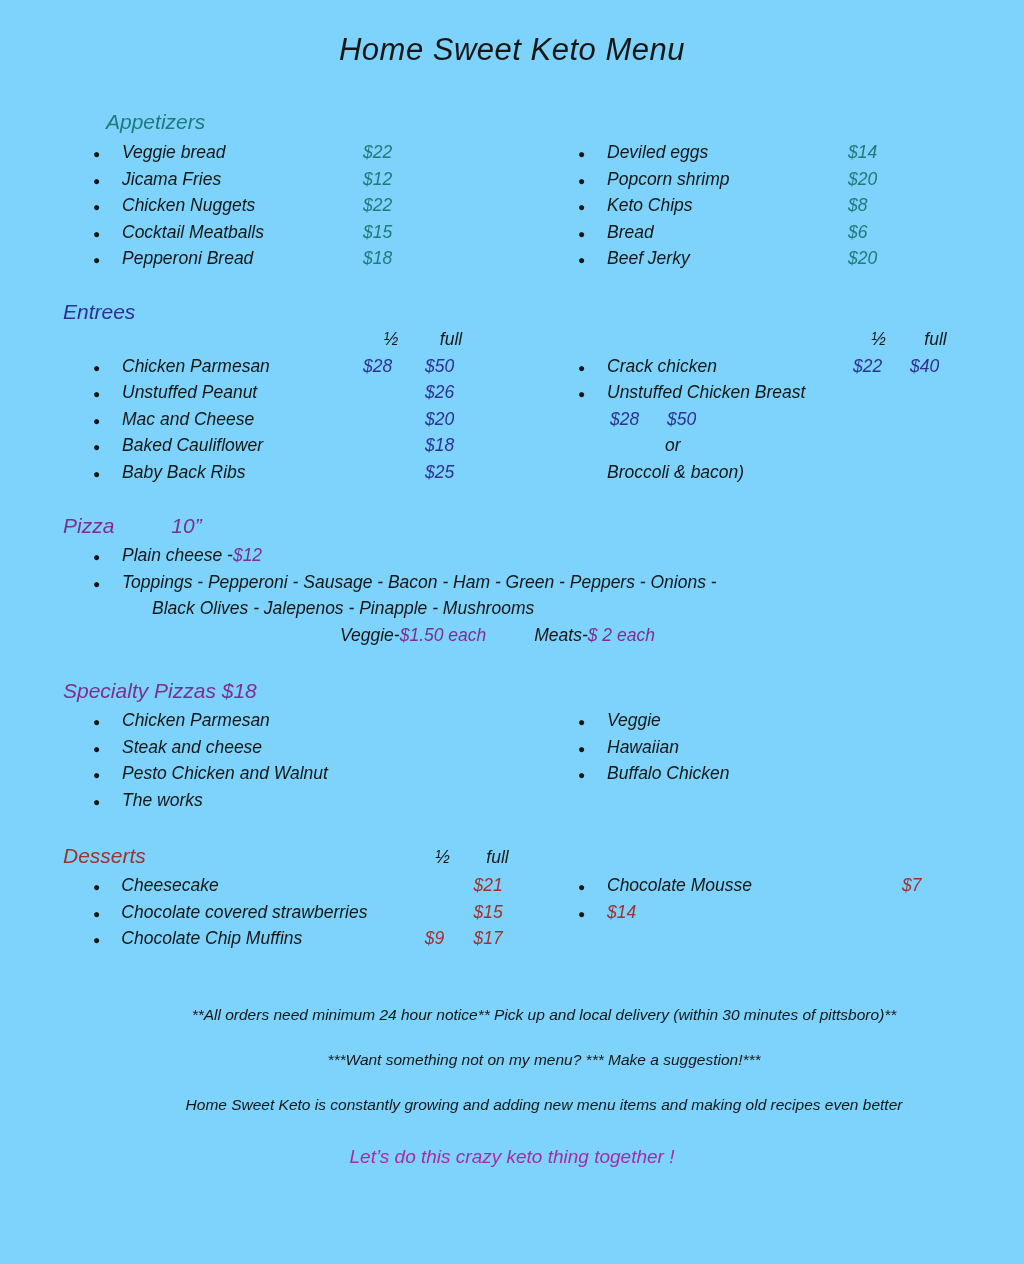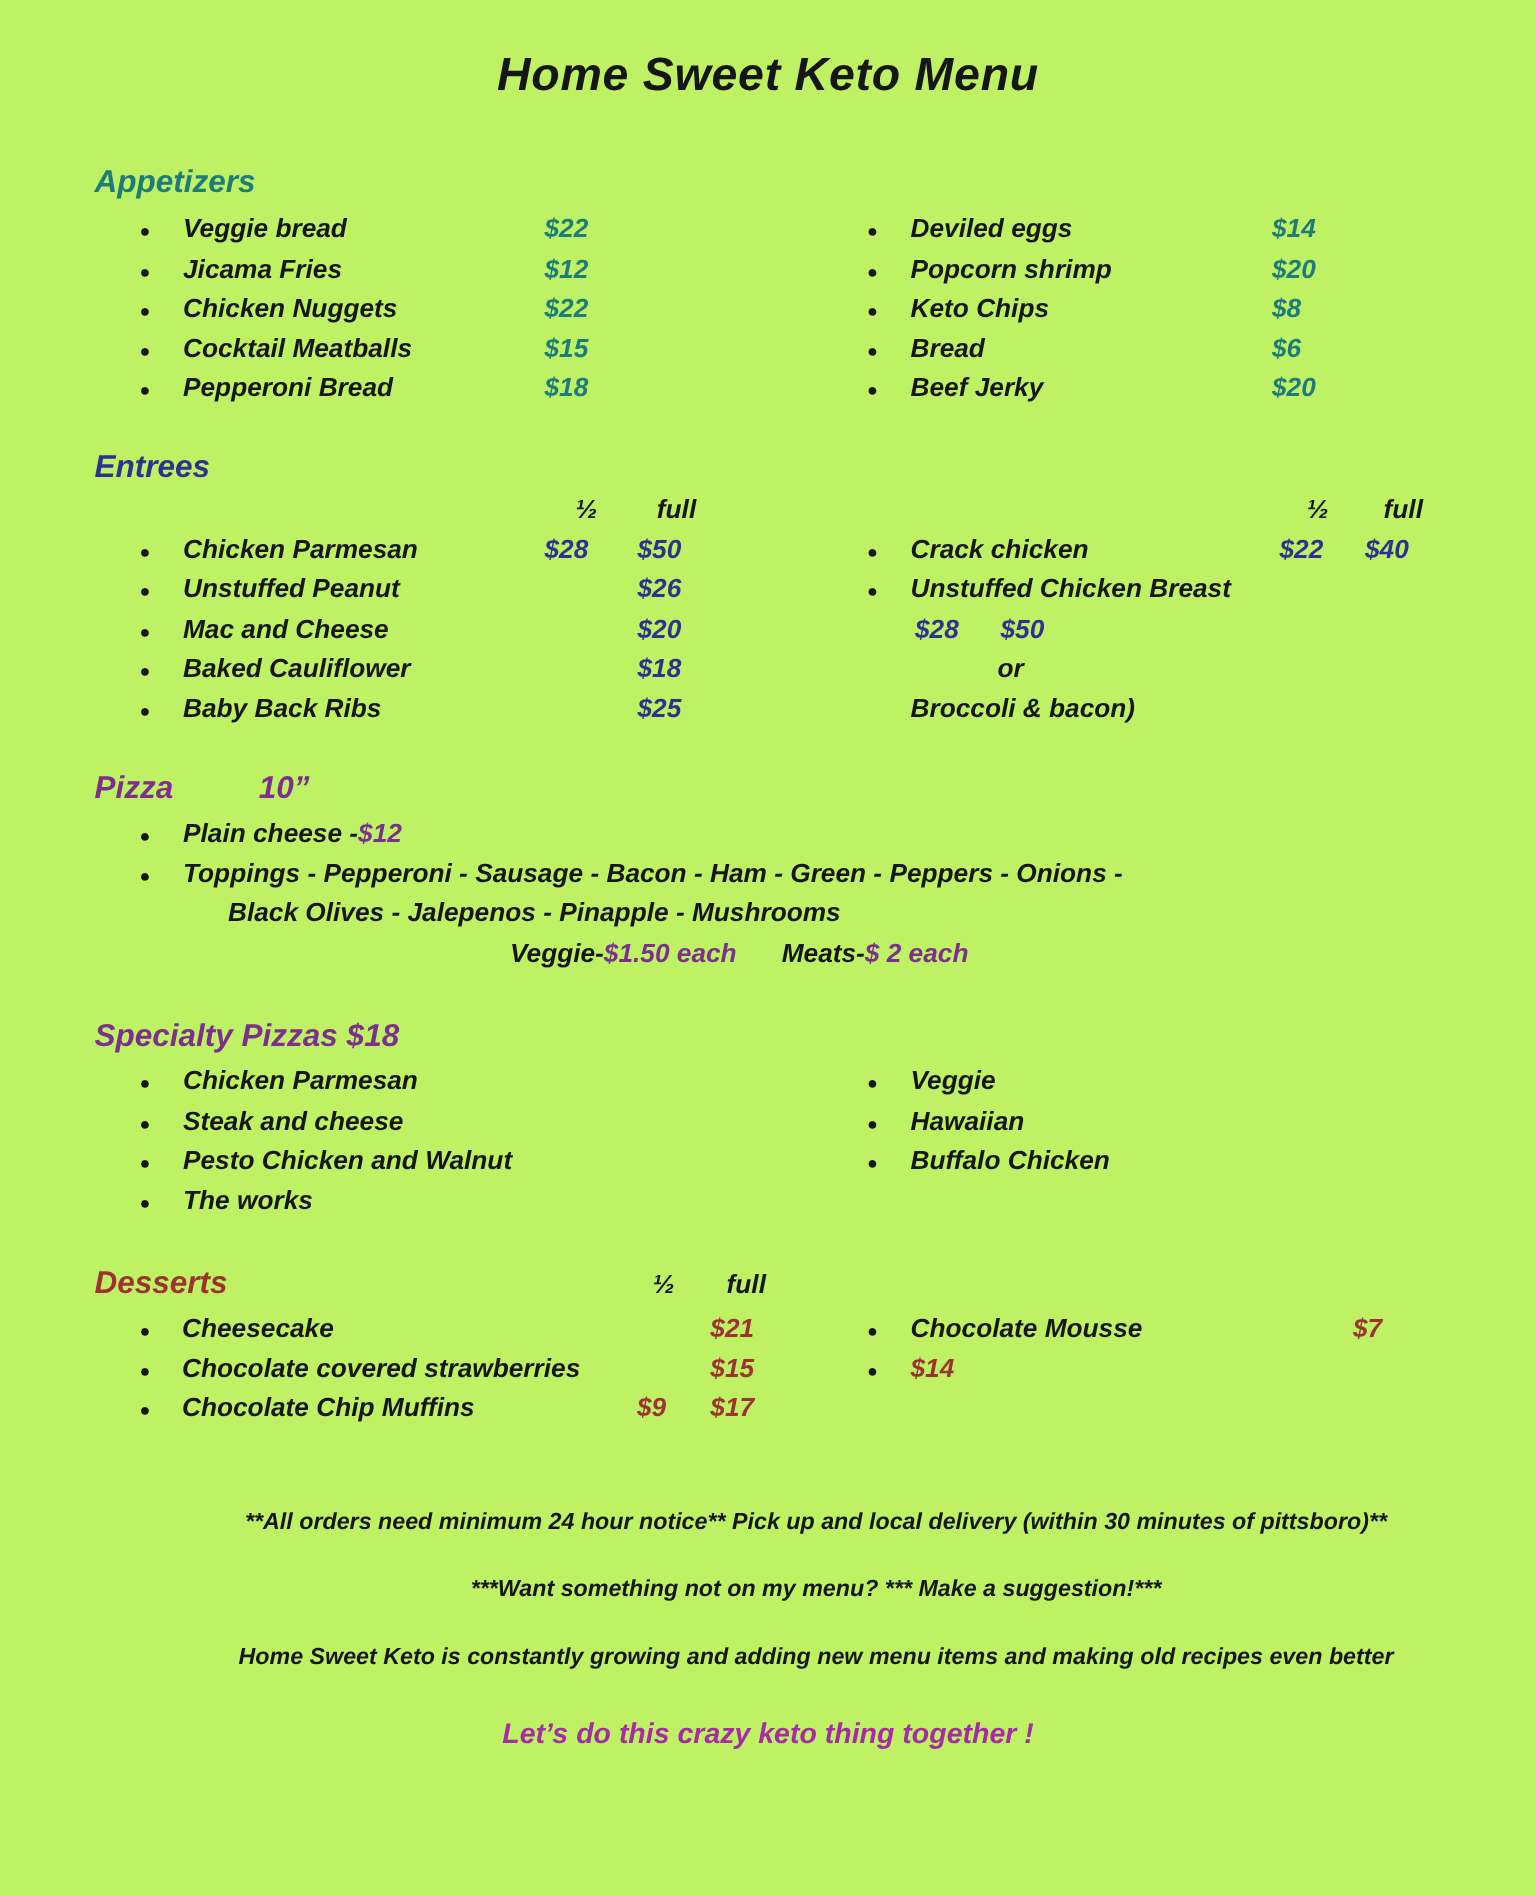--- a/index.html
+++ b/index.html
@@ -1,22 +1,22 @@
 <!DOCTYPE html>
 <html style="--teal: #1E7B7B; --navy: #2E3192; --purple: #7D2F8E; --darkred: #9E3132; --magenta: #A62BA5; --ink: #161616;"><head>
 <meta charset="utf-8">
 <style>
   html,body{margin:0;padding:0;background:#fff;}
   .page{
-    position:relative;width:1024px;height:1264px;background:#bef264;overflow:hidden;
-    font-family:"Liberation Sans",sans-serif;font-style:italic;font-weight:bold;color:var(--ink,#161616);
+    position:relative;width:1024px;height:1264px;background:#7dd3fc;overflow:hidden;
+    font-family:"Liberation Sans",sans-serif;font-style:italic;font-weight:normal;color:var(--ink,#161616);
   }
   .title{position:absolute;top:32px;left:0;width:100%;text-align:center;font-size:31px;letter-spacing:.5px;}
   .sec-h{position:absolute;font-size:21px;white-space:nowrap;}
-  .teal{color:var(--teal,#1E7B7B);}
+  .teal{color:var(--teal,#1E7B7B);margin-left:43px;}
   .navy{color:var(--navy,#2E3192);}
   .purple{color:var(--purple,#7D2F8E);}
   .dkred{color:var(--darkred,#9E3132);}
   .magenta{color:var(--magenta,#A62BA5);}
   .list{position:absolute;font-size:17.5px;}
   .row{display:flex;align-items:baseline;height:26.6px;line-height:26.6px;white-space:nowrap;}
   .bullet{display:inline-block;margin-left:30px;width:29px;font-size:12px;font-style:normal;}
   .sp59{display:inline-block;margin-left:30px;width:29px;}
   .name{display:inline-block;}
   .w241{width:241px;}
@@ -36,21 +36,21 @@
   .price-navy{color:var(--navy,#2E3192);}
   .price-dkred{color:var(--darkred,#9E3132);}
   .price-purple{color:var(--purple,#7D2F8E);}
   .des-head{position:absolute;display:flex;align-items:baseline;white-space:nowrap;}
   .des-head .h-name{display:inline-block;width:352px;font-size:21px;}
   .des-head .half,.des-head .full{width:55px;text-align:center;font-size:17.5px;}
   .pz-size{margin-left:57px;}
   .indent89{padding-left:89px;}
   .indent117{padding-left:117px;}
   .indent277{padding-left:277px;}
-  .meats-gap{margin-left:30px;}
+  .meats-gap{margin-left:48px;}
   .note{position:absolute;left:0;width:100%;text-align:center;font-size:15.5px;white-space:nowrap;margin-left:32px;}
   .tagline{position:absolute;left:0;width:100%;text-align:center;font-size:19px;}
 </style>
 </head>
 <body>
 
 <div class="page">
 
   <div class="title">Home Sweet Keto Menu</div>
 

